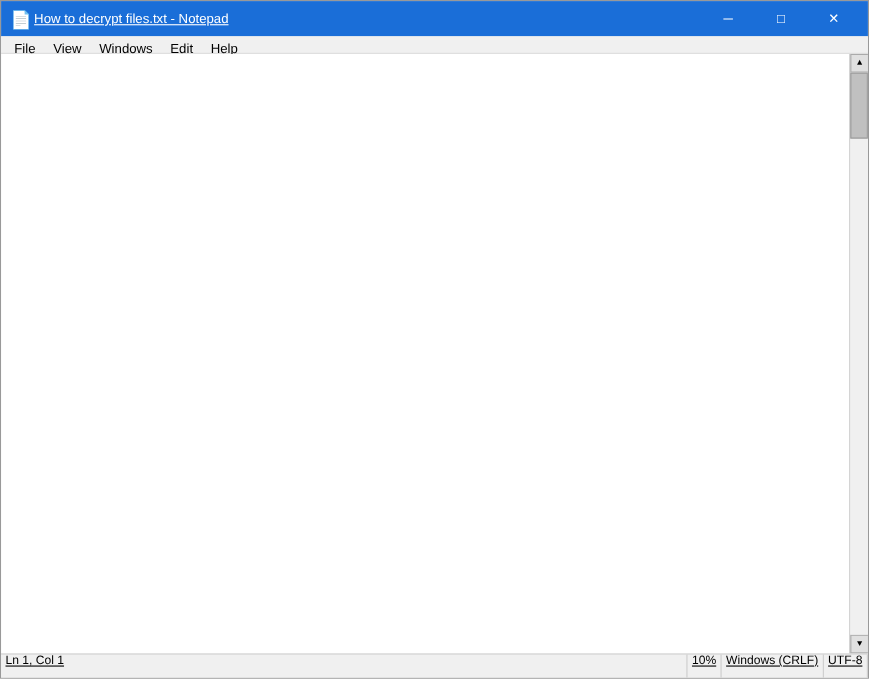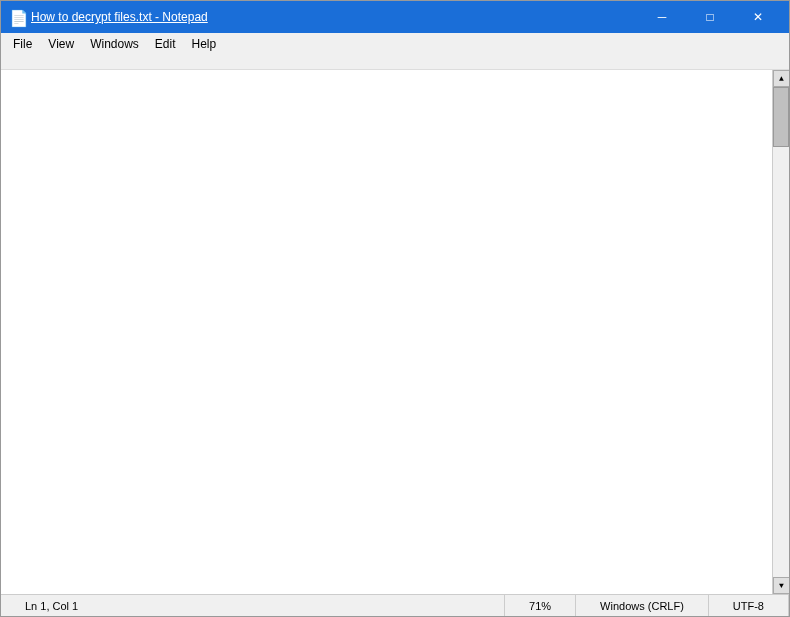--- a/index.html
+++ b/index.html
@@ -70,21 +70,21 @@
       display: flex;
       align-items: center;
       justify-content: center;
       font-family: 'Segoe UI', sans-serif;
     }
 
     .menu-bar {
       background: #f0f0f0;
       display: flex;
       padding: 2px 4px;
-      height: 37px;
+      height: 16px;
       border-bottom: 1px solid #ddd;
     }
 
     .menu-item {
       font-family: 'Segoe UI', sans-serif;
       font-size: 12px;
       padding: 2px 8px;
       cursor: pointer;
       color: #000;
     }
@@ -154,25 +154,25 @@
       background: #f0f0f0;
       border-top: 1px solid #ccc;
       display: flex;
       align-items: center;
       font-family: 'Segoe UI', sans-serif;
       font-size: 11px;
       color: #000;
     }
 
     .status-section {
-      padding: 0 24px;
+      padding: 0 4px;
       border-right: 1px solid #ccc;
       height: 100%;
       display: flex;
-      align-items: center;
+      text-decoration: underline;
     }
 
     .status-section:first-child {
       flex: 1;
     }
   </style>
 </head>
 <body>
 
 <div class="window">
@@ -203,21 +203,21 @@
       </div>
       <div class="scroll-btn">▼</div>
     </div>
   </div>
 
   <div class="status-bar">
     <div class="status-section">
       <span>Ln 1, Col 1</span>
     </div>
     <div class="status-section">
-      <span>71%</span>
+      <span>10%</span>
     </div>
     <div class="status-section">
       <span>Windows (CRLF)</span>
     </div>
     <div class="status-section">
       <span>UTF-8</span>
     </div>
   </div>
 </div>
 

